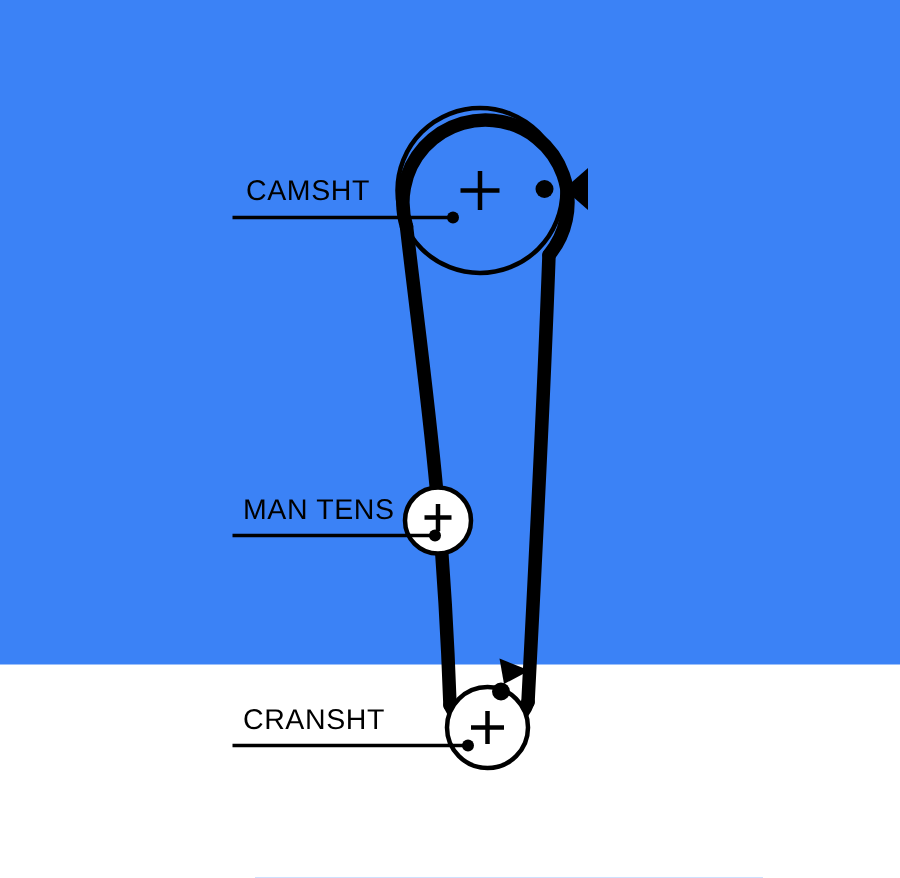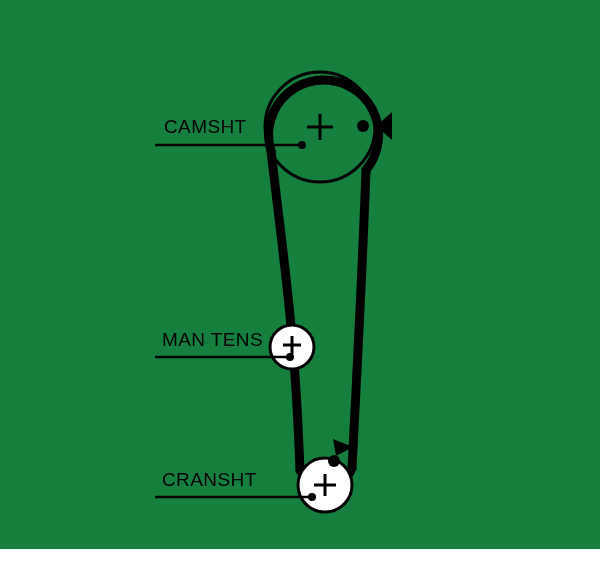--- a/index.html
+++ b/index.html
@@ -10,22 +10,22 @@
   }
   body {
     width: 600px;
     height: 585px;
     font-family: "Liberation Sans", sans-serif;
     overflow: hidden;
   }
   #diagram-root {
     position: relative;
     width: 600px;
-    height: 549px;
-    background: #15803d;
+    height: 443px;
+    background: #3b82f6;
   }
   svg#belt-diagram {
     display: block;
     width: 600px;
     height: 585px;
   }
   text.label-text {
     font-family: "Liberation Sans", sans-serif;
     font-size: 19px;
     fill: #000000;

